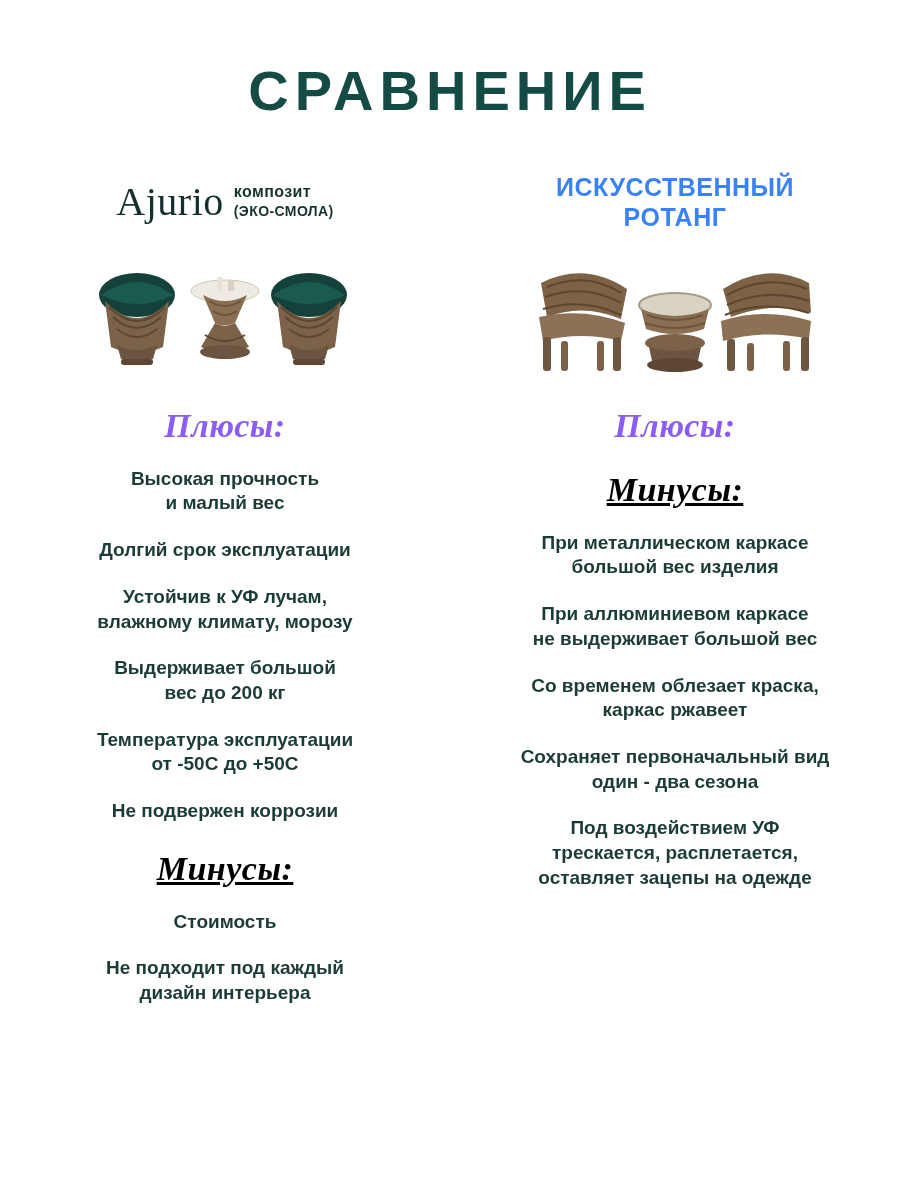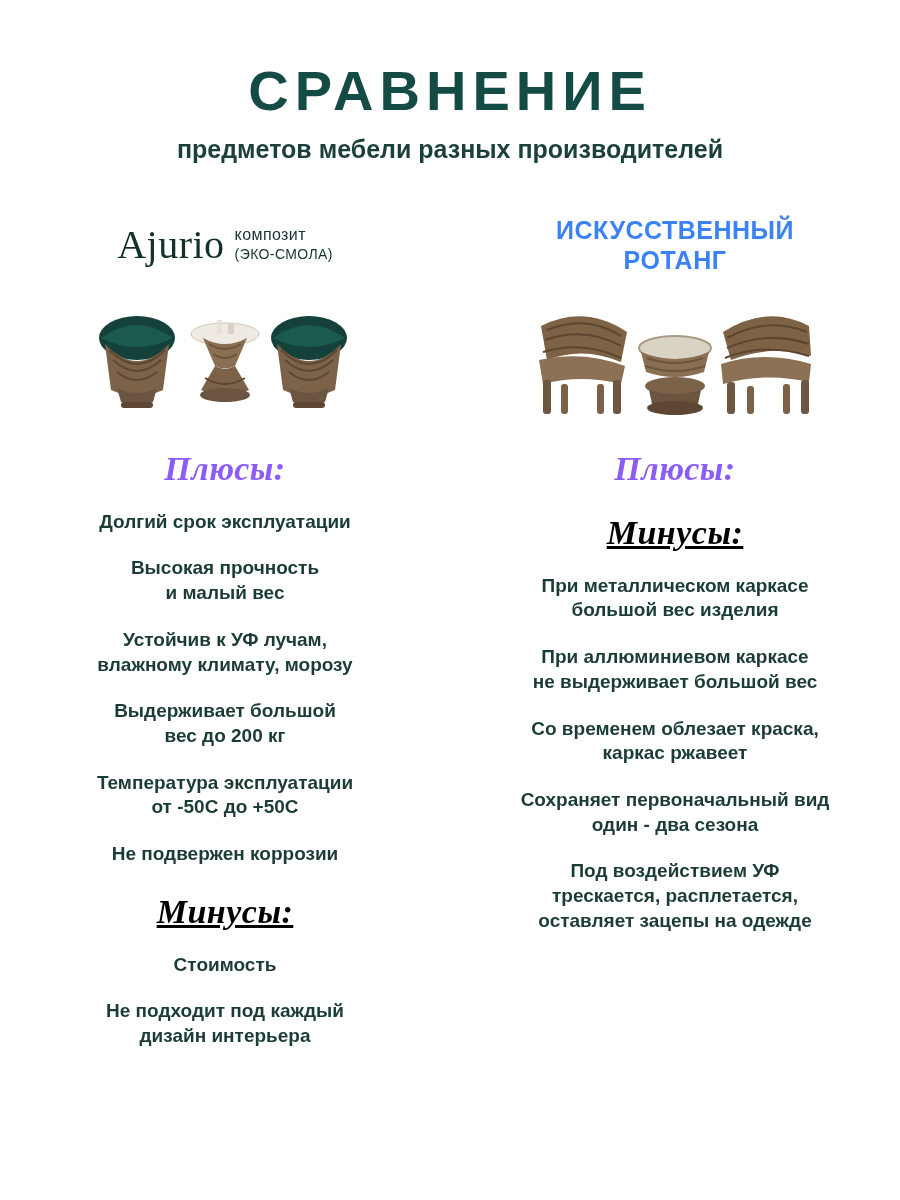--- a/index.html
+++ b/index.html
@@ -65,21 +65,21 @@
   .brand-logo {
     font-family: "Liberation Serif", serif;
     font-size: 40px;
     font-weight: normal;
     color: #14302d;
     letter-spacing: 0.5px;
   }
   .brand-sub {
     text-align: left;
     font-size: 16px;
-    font-weight: normal;
+    font-weight: bold;
     color: #16332f;
     line-height: 1.15;
     letter-spacing: 0.4px;
   }
   .brand-sub .line2 { font-size: 14px; }
 
   .col-title {
     font-size: 25px;
     font-weight: bold;
     color: #3b82f6;
@@ -121,21 +121,20 @@
   .left-col .item { font-size: 19px; }
   .right-col .item { font-size: 19px; }
 </style>
 </head>
 <body>
 
 <div class="page">
 
   <div class="header">
     <h1 class="main-title">СРАВНЕНИЕ</h1>
-    <p class="subtitle">предметов мебели разных производителей</p>
   </div>
 
   <div class="columns">
 
     <div class="col left-col">
 
       <div class="brand-row">
         <span class="brand-logo">Ajurio</span>
         <span class="brand-sub">
           <span class="line1">композит</span><br>
@@ -178,22 +177,22 @@
             <ellipse cx="160" cy="97" rx="25" ry="7" fill="#6c5540"></ellipse>
           </g>
 
           <rect x="152" y="22" width="5" height="14" fill="#e8e2d6"></rect>
           <rect x="163" y="26" width="6" height="10" fill="#d9d2c4"></rect>
         </svg>
       </div>
 
       <div class="section-title plus-title">Плюсы:</div>
       <div>
+        <div class="item">Высокая прочность<br>и малый вес</div>
         <div class="item">Долгий срок эксплуатации</div>
-        <div class="item">Высокая прочность<br>и малый вес</div>
         <div class="item">Устойчив к УФ лучам,<br>влажному климату, морозу</div>
         <div class="item">Выдерживает большой<br>вес до 200 кг</div>
         <div class="item">Температура эксплуатации<br>от -50С до +50С</div>
         <div class="item">Не подвержен коррозии</div>
       </div>
 
       <div class="section-title minus-title">Минусы:</div>
       <div>
         <div class="item">Стоимость</div>
         <div class="item">Не подходит под каждый<br>дизайн интерьера</div>

